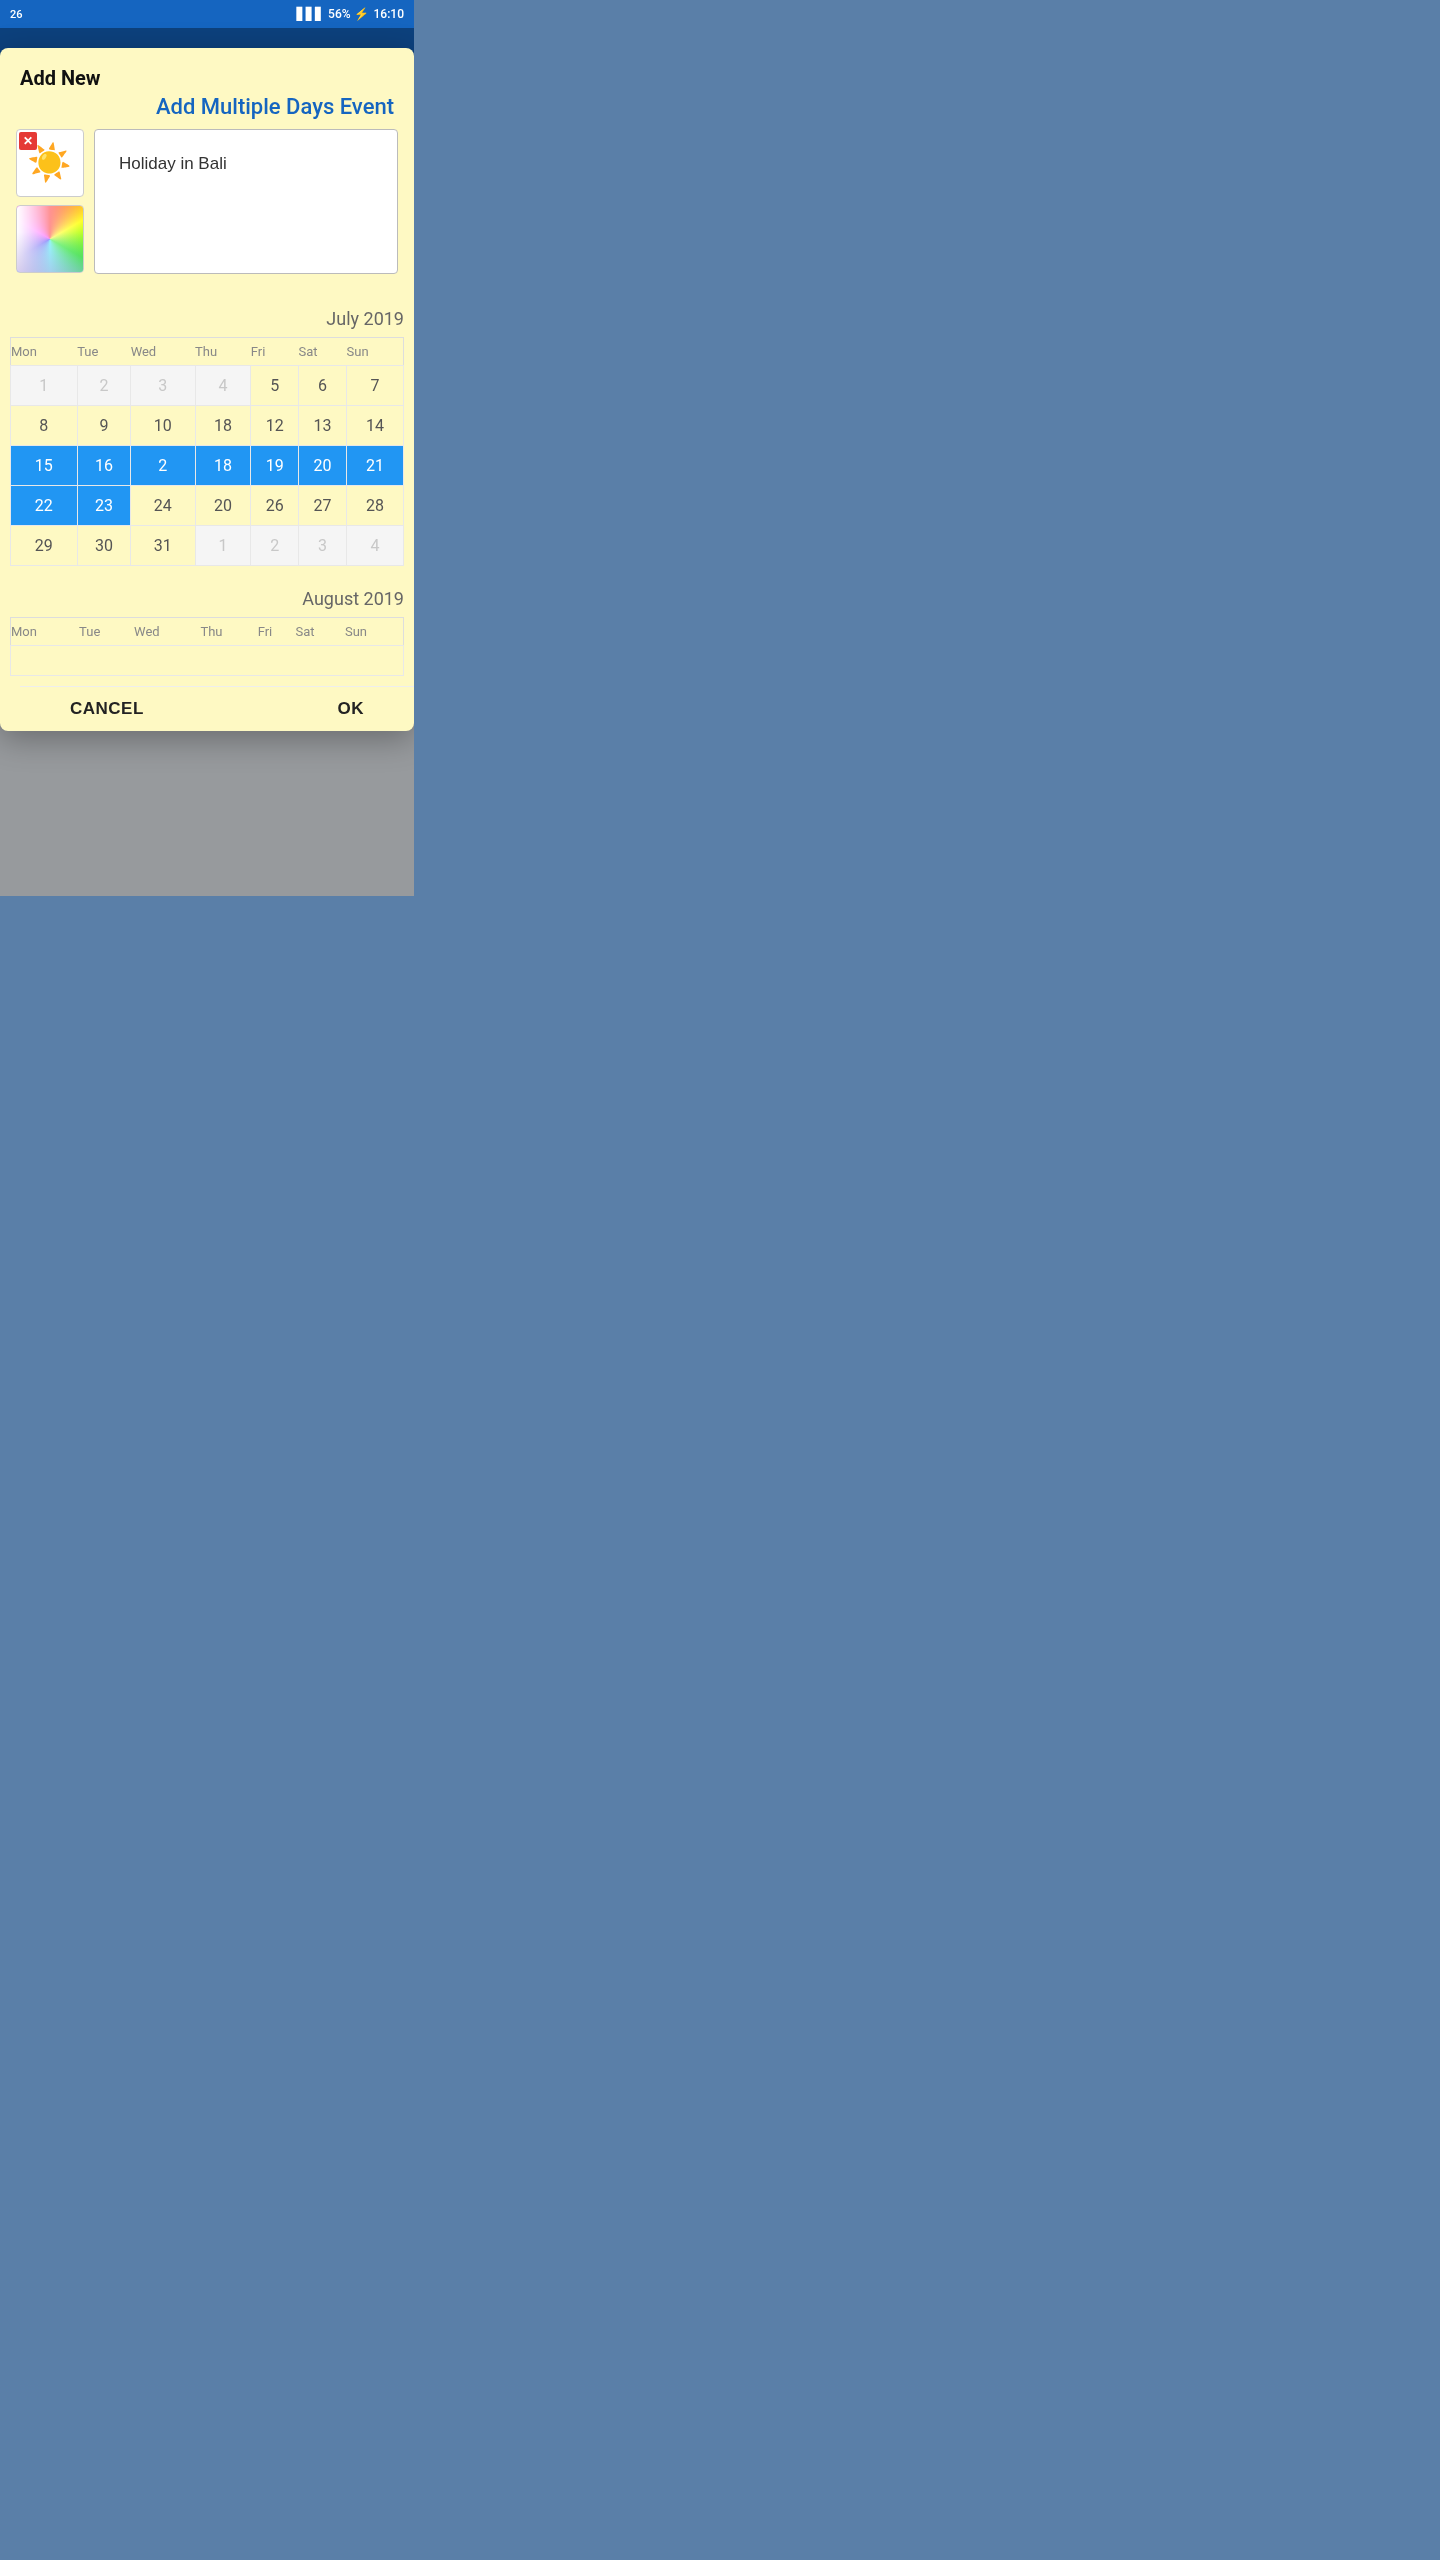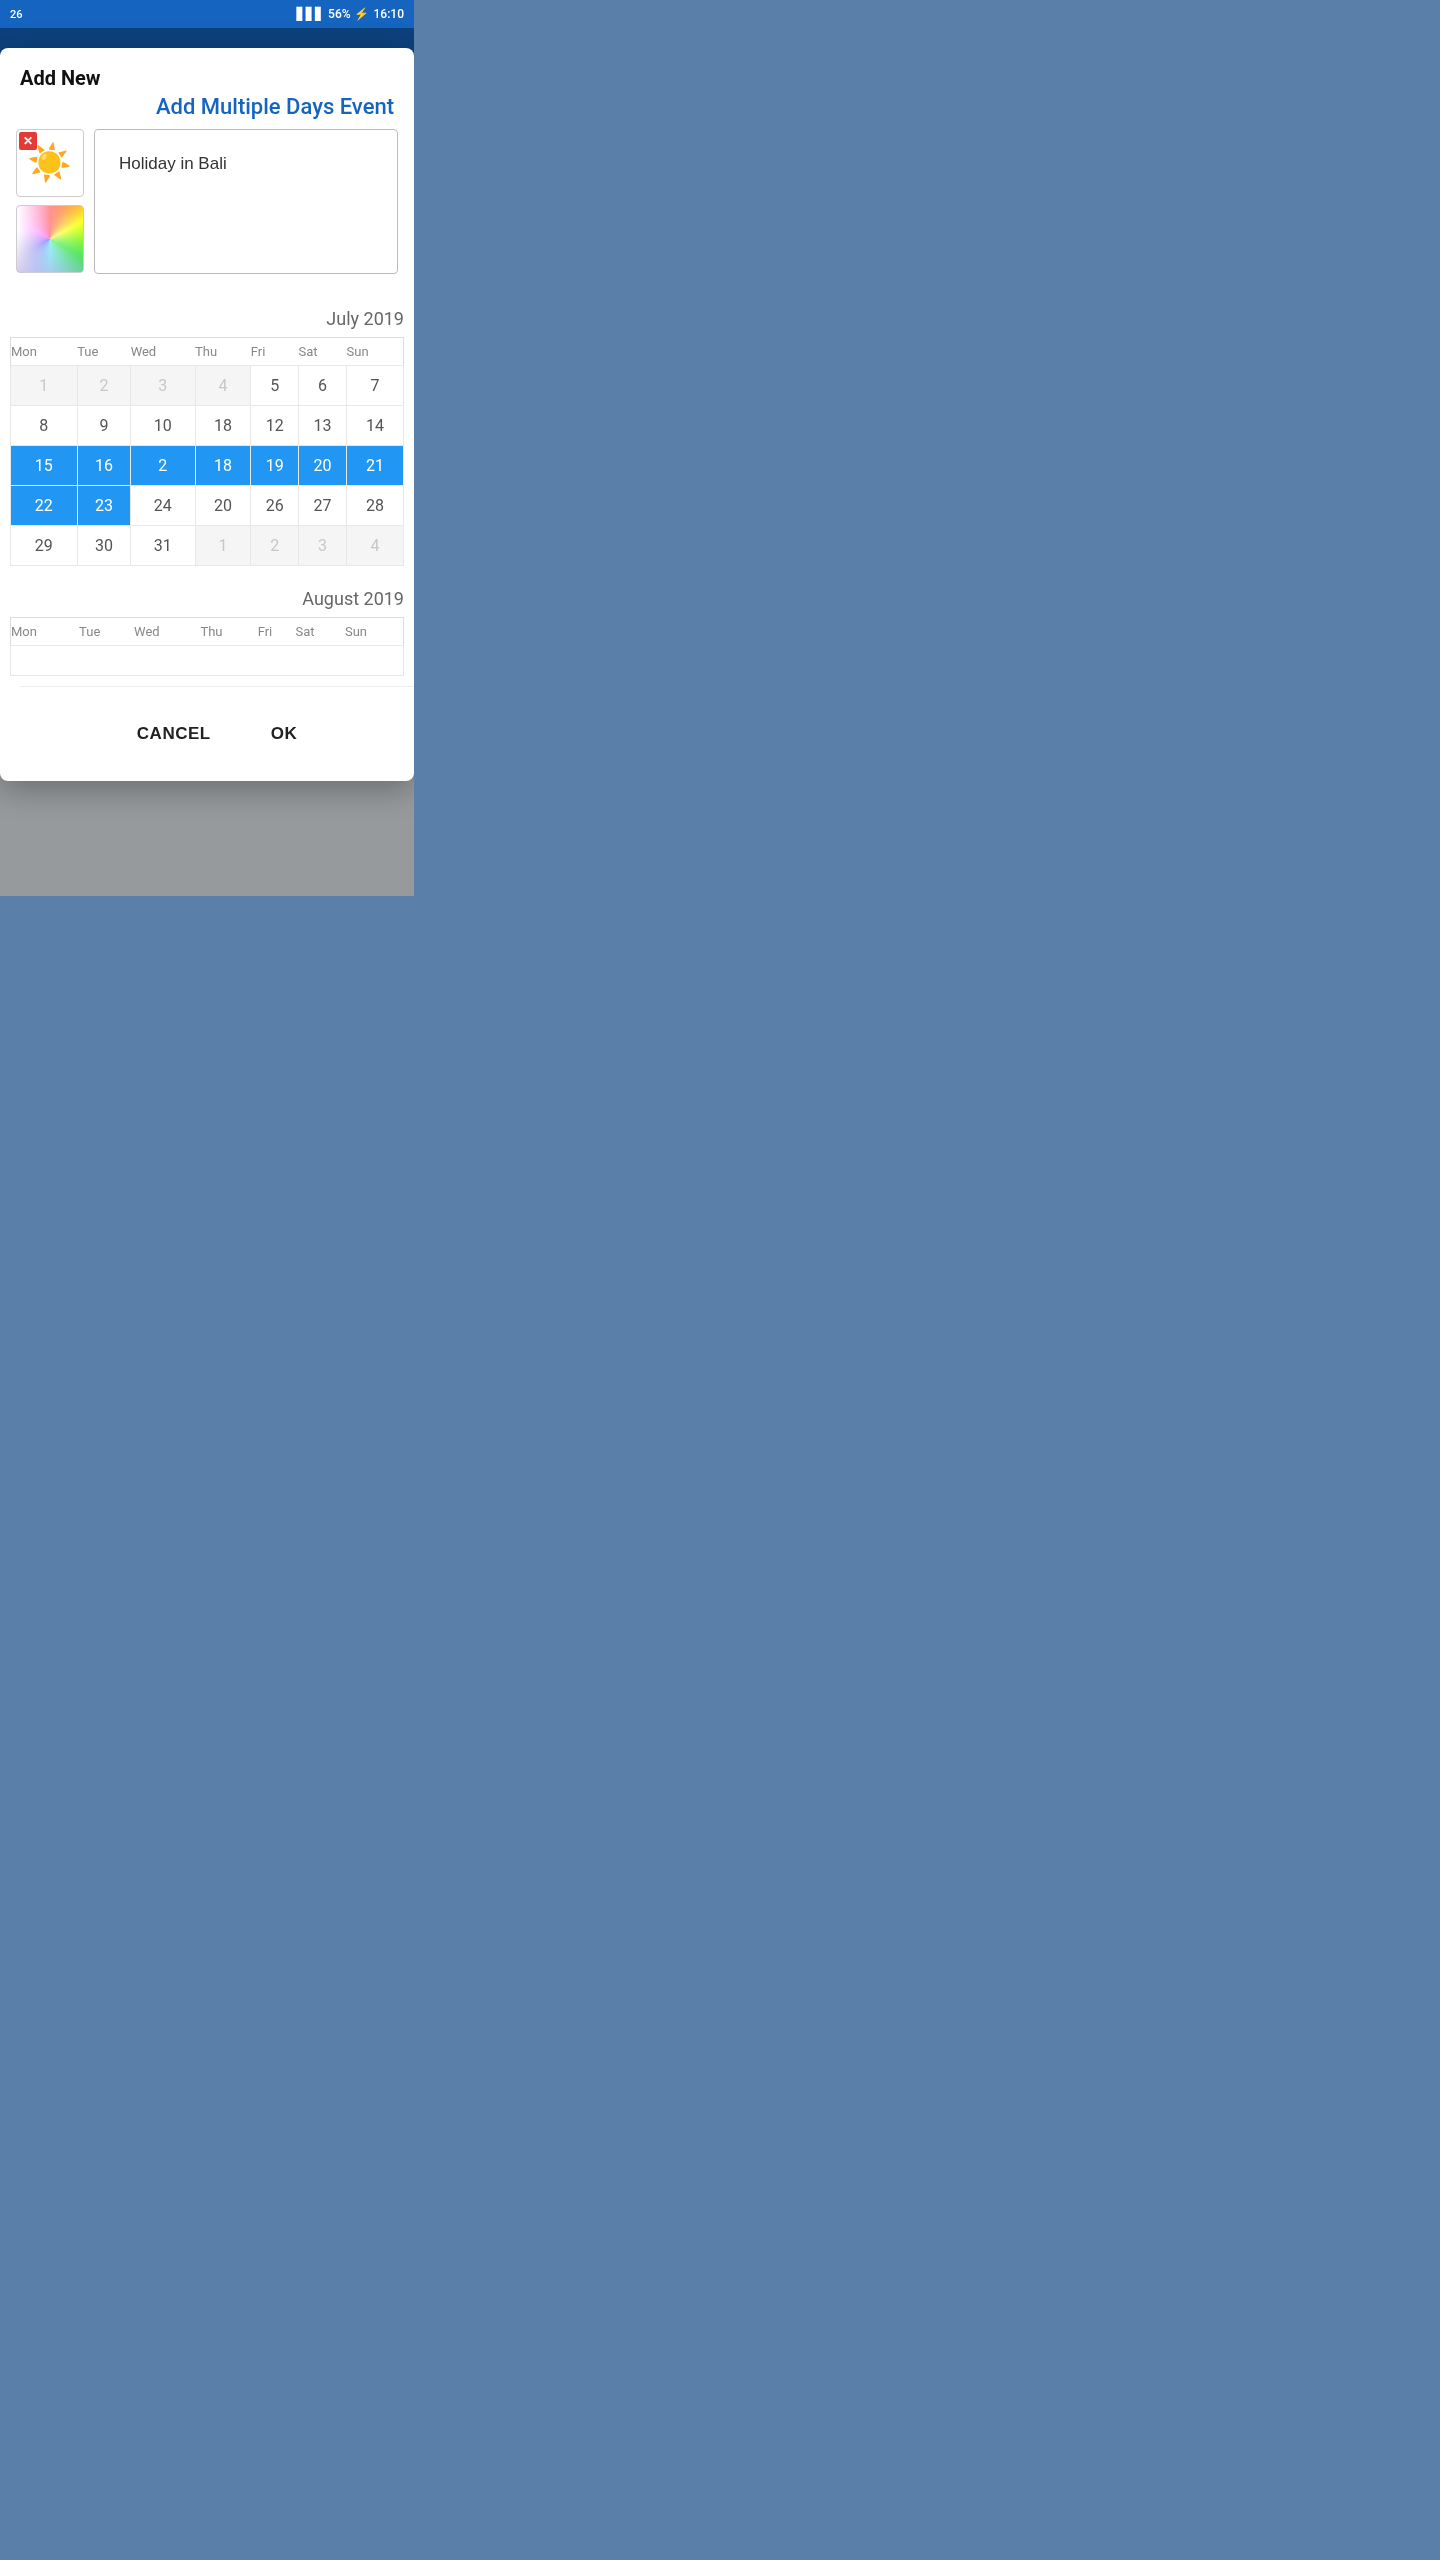--- a/index.html
+++ b/index.html
@@ -64,21 +64,21 @@
       bottom: 0;
       background: rgba(0,0,0,0.35);
       display: flex;
       align-items: flex-start;
       justify-content: center;
       padding-top: 20px;
     }
 
     
     .dialog {
-      background: #ffffff;
+      background: #fef9c3;
       border-radius: 8px;
       width: 424px;
       overflow: hidden;
       box-shadow: 0 8px 32px rgba(0,0,0,0.3);
     }
 
     .dialog-header {
       padding: 18px 20px 10px 20px;
     }
     .dialog-add-new {
@@ -212,22 +212,22 @@
       color: white;
     }
     .cal-grid td.grayed {
       color: #c8c8c8;
       background: #f5f5f5;
     }
 
     
     .dialog-buttons {
       display: flex;
-      justify-content: center;
-      padding: 29px 20px;
+      justify-content: space-between;
+      padding: 4px 20px;
       border-top: 1px solid #eee;
       margin-left: 20px;
     }
     .btn-cancel, .btn-ok {
       font-size: 17px;
       font-weight: bold;
       background: none;
       border: none;
       cursor: pointer;
       padding: 8px 30px;

